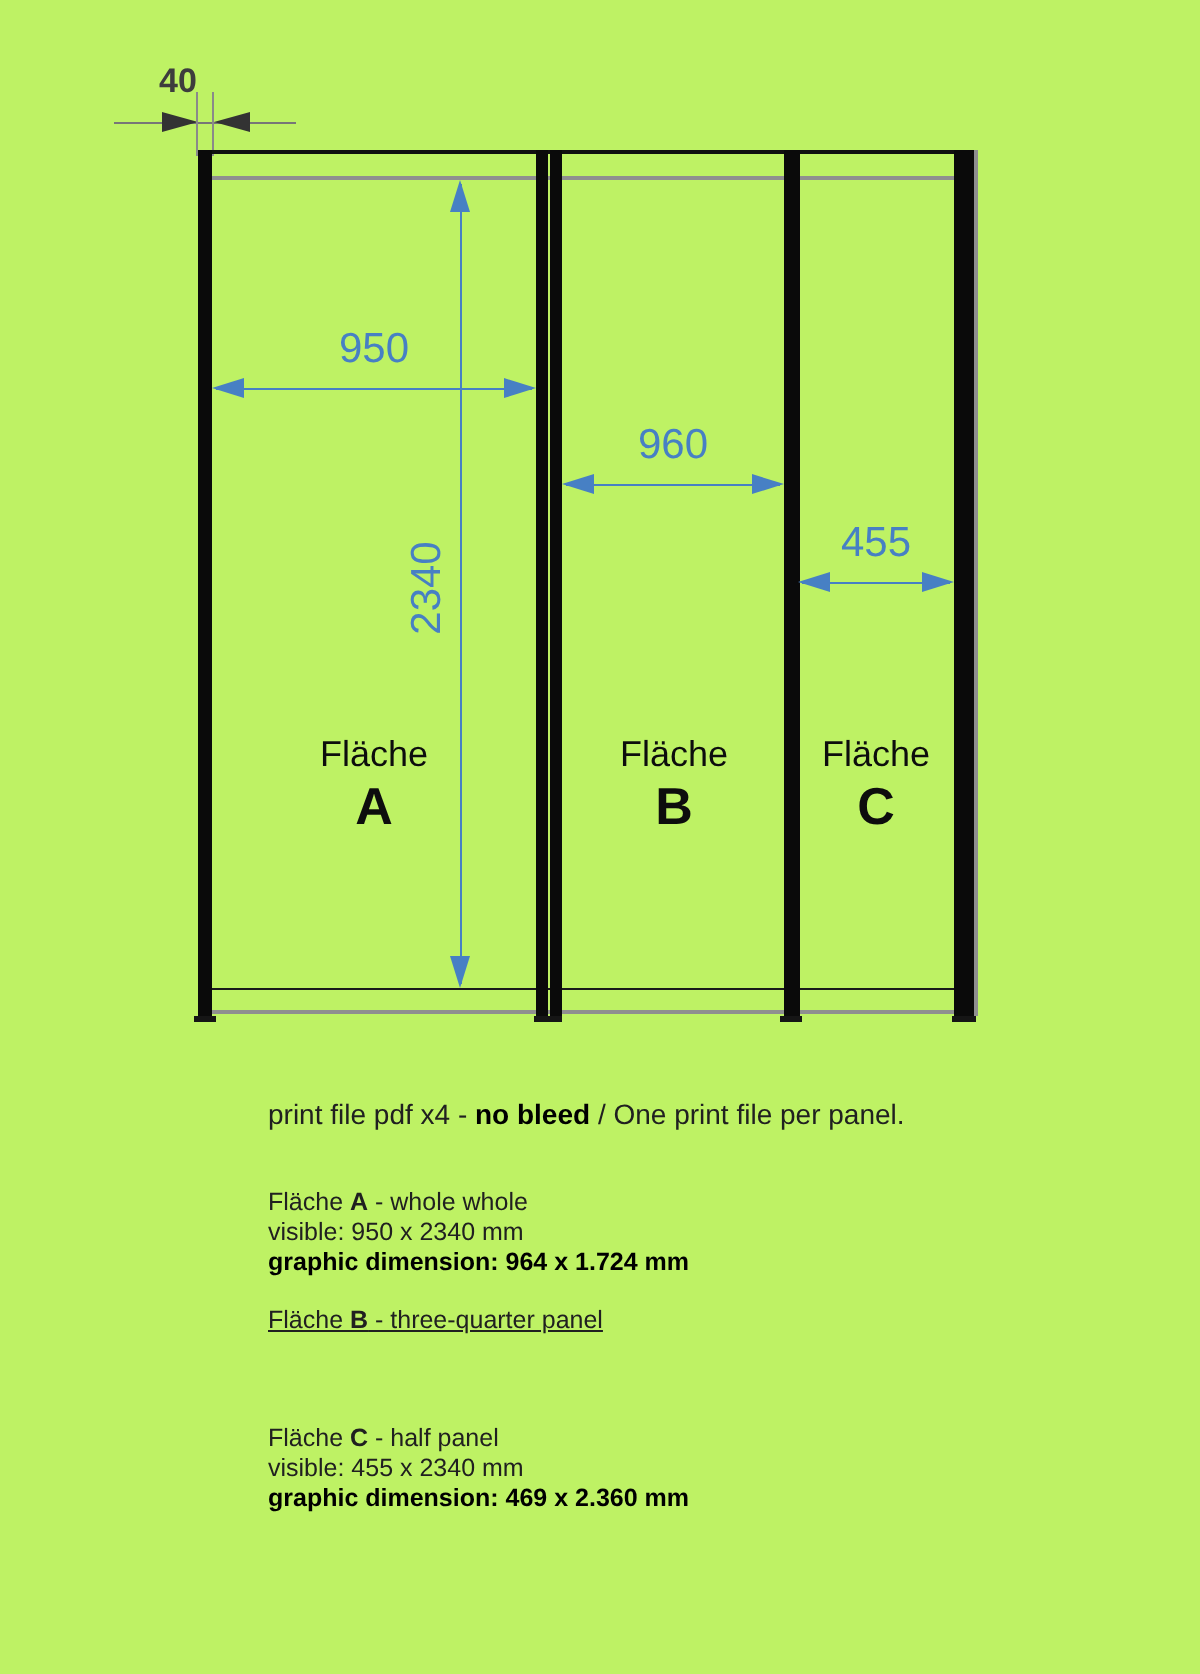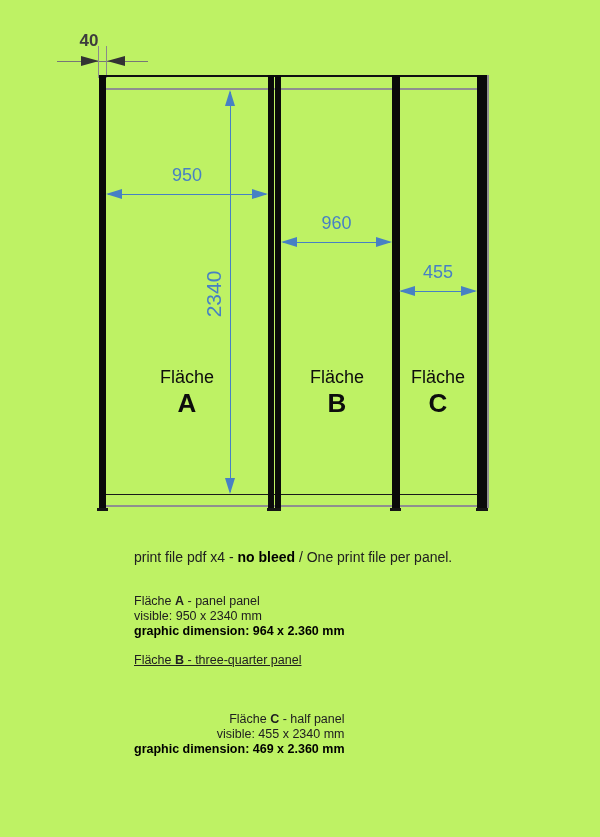--- a/index.html
+++ b/index.html
@@ -13,21 +13,21 @@
   #canvas{position:relative;width:600px;height:837px;background:#bef264;overflow:hidden;}
 
   
   .post{position:absolute;top:75px;height:433px;background:var(--post);}
   .hline{position:absolute;background:#101010;}
   .grayline{position:absolute;background:var(--rail);}
   .foot{position:absolute;top:508px;height:3px;background:#151515;}
 
   
   .hdim{position:absolute;color:var(--blue);}
-  .hdim-label{text-align:center;font-size:18px;line-height:24px;height:26px;}
+  .hdim-label{text-align:center;font-size:21px;line-height:24px;height:26px;}
   .hdim-line{position:relative;height:11px;}
   .hdim-line .bar{position:absolute;top:5px;left:2px;right:2px;height:1px;background:var(--blue);}
   .arr{position:absolute;width:0;height:0;}
   .arr-l{left:0;top:0;border-top:5.5px solid transparent;border-bottom:5.5px solid transparent;border-right:16px solid var(--blue);}
   .arr-r{right:0;top:0;border-top:5.5px solid transparent;border-bottom:5.5px solid transparent;border-left:16px solid var(--blue);}
 
   
   .vdim{position:absolute;left:225px;top:90px;width:11px;height:404px;}
   .vdim .bar{position:absolute;left:5px;top:2px;bottom:2px;width:1px;background:var(--blue);}
   .arr-u{position:absolute;left:0;top:0;border-left:5.5px solid transparent;border-right:5.5px solid transparent;border-bottom:16px solid var(--blue);}
@@ -124,28 +124,28 @@
     <div class="letter">B</div>
   </div>
   <div class="panel-label" style="left:388px;">
     <div class="flaeche">Fläche</div>
     <div class="letter">C</div>
   </div>
 
   <div class="note"><span>print file pdf x4 - </span><b>no bleed</b><span> / One print file per panel.</span></div>
 
   <div class="spec" style="top:594px;">
-    <div><span>Fläche </span><b>A</b><span> - panel panel</span></div>
+    <div><span>Fläche </span><b>A</b><span> - whole whole</span></div>
     <div>visible: 950 x 2340 mm</div>
-    <div class="bold">graphic dimension: 964 x 2.360 mm</div>
+    <div class="bold">graphic dimension: 964 x 1.724 mm</div>
   </div>
 
   <div class="spec" style="top:653px;text-decoration:underline;">
     <div><span>Fläche </span><b>B</b><span> - three-quarter panel</span></div>
   </div>
 
-  <div class="spec" style="top:712px;text-align:right;">
+  <div class="spec" style="top:712px;">
     <div><span>Fläche </span><b>C</b><span> - half panel</span></div>
     <div>visible: 455 x 2340 mm</div>
     <div class="bold">graphic dimension: 469 x 2.360 mm</div>
   </div>
 
 </div>
 
 </body></html>

